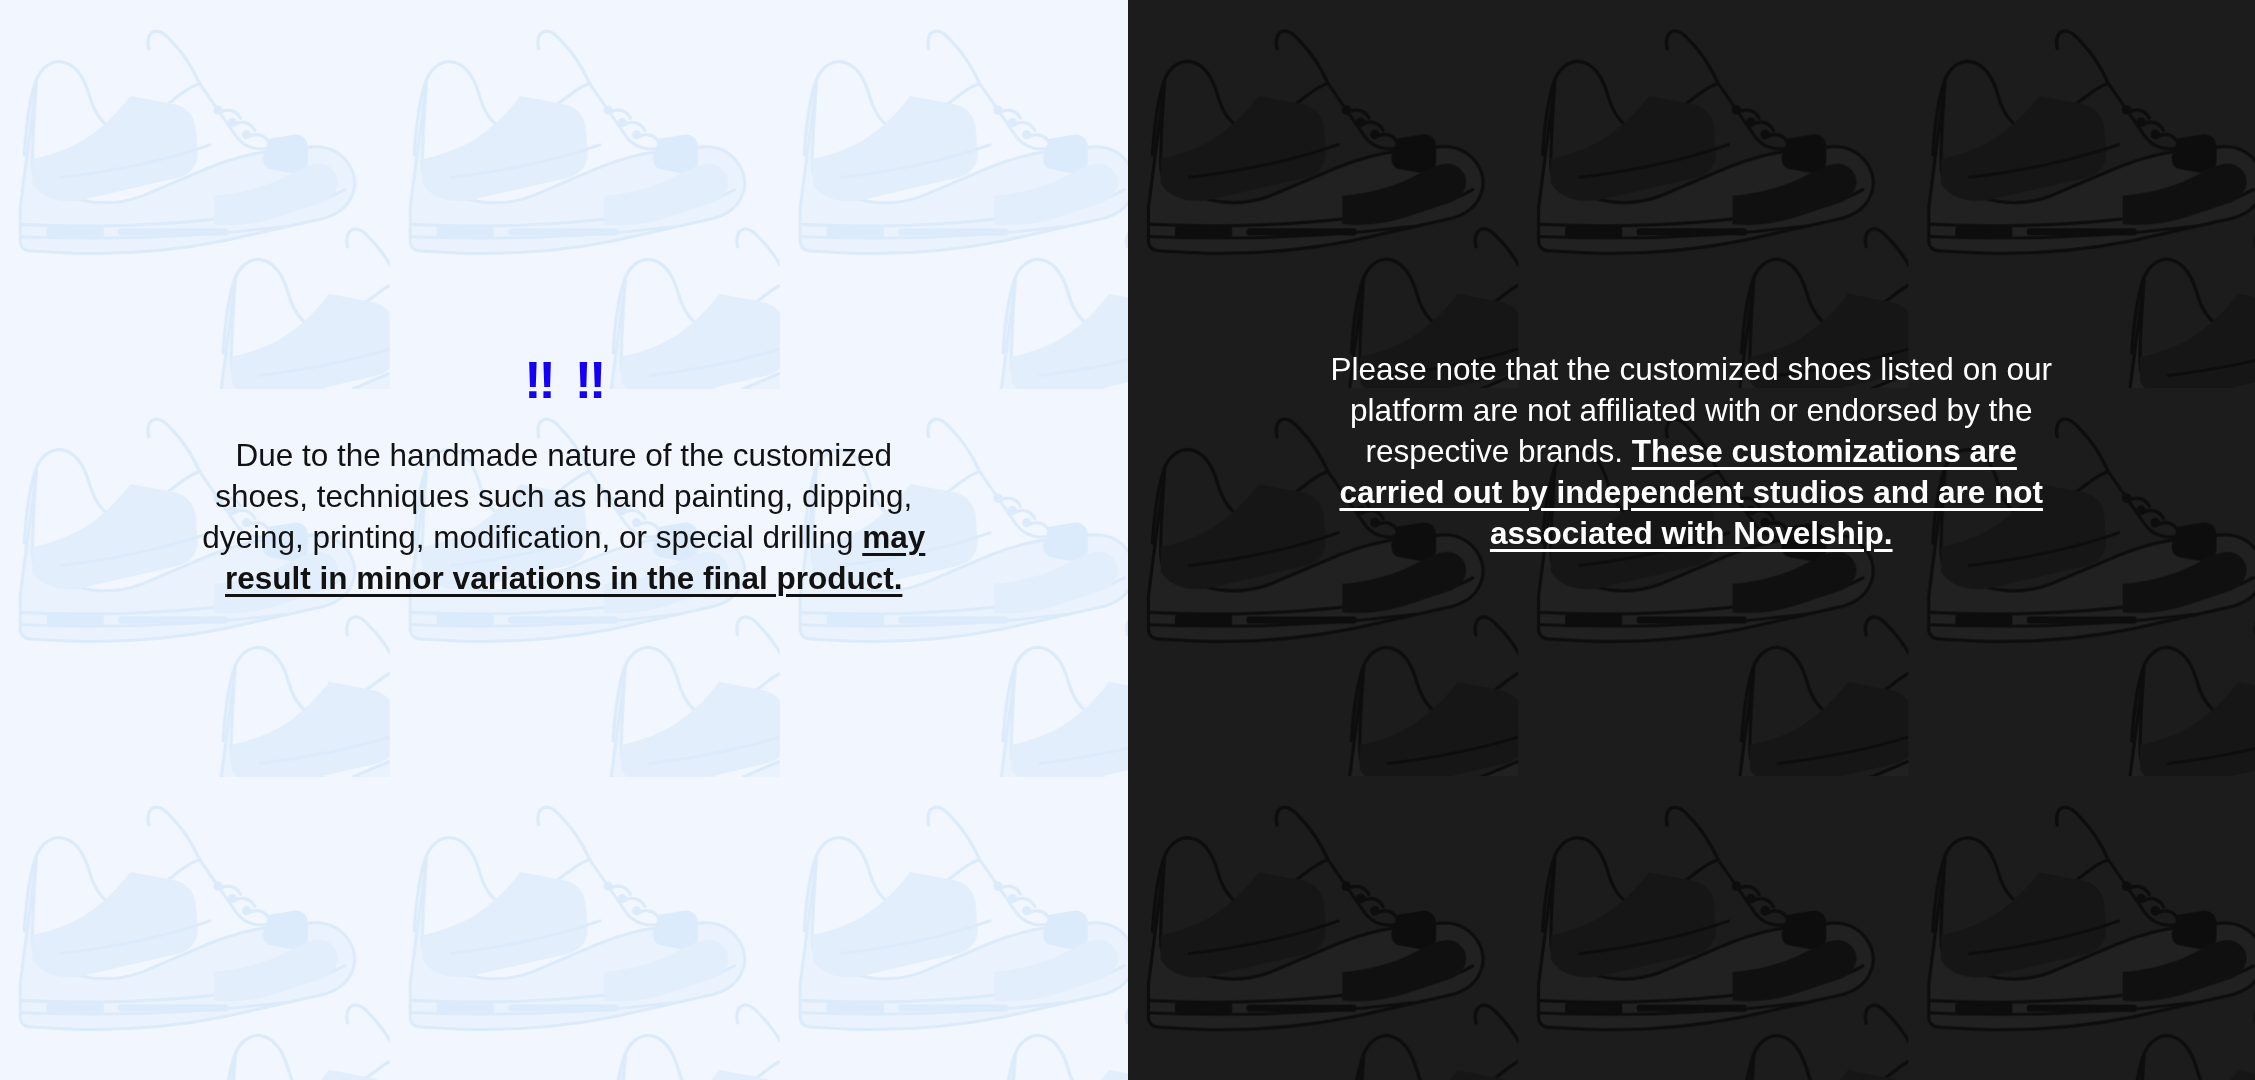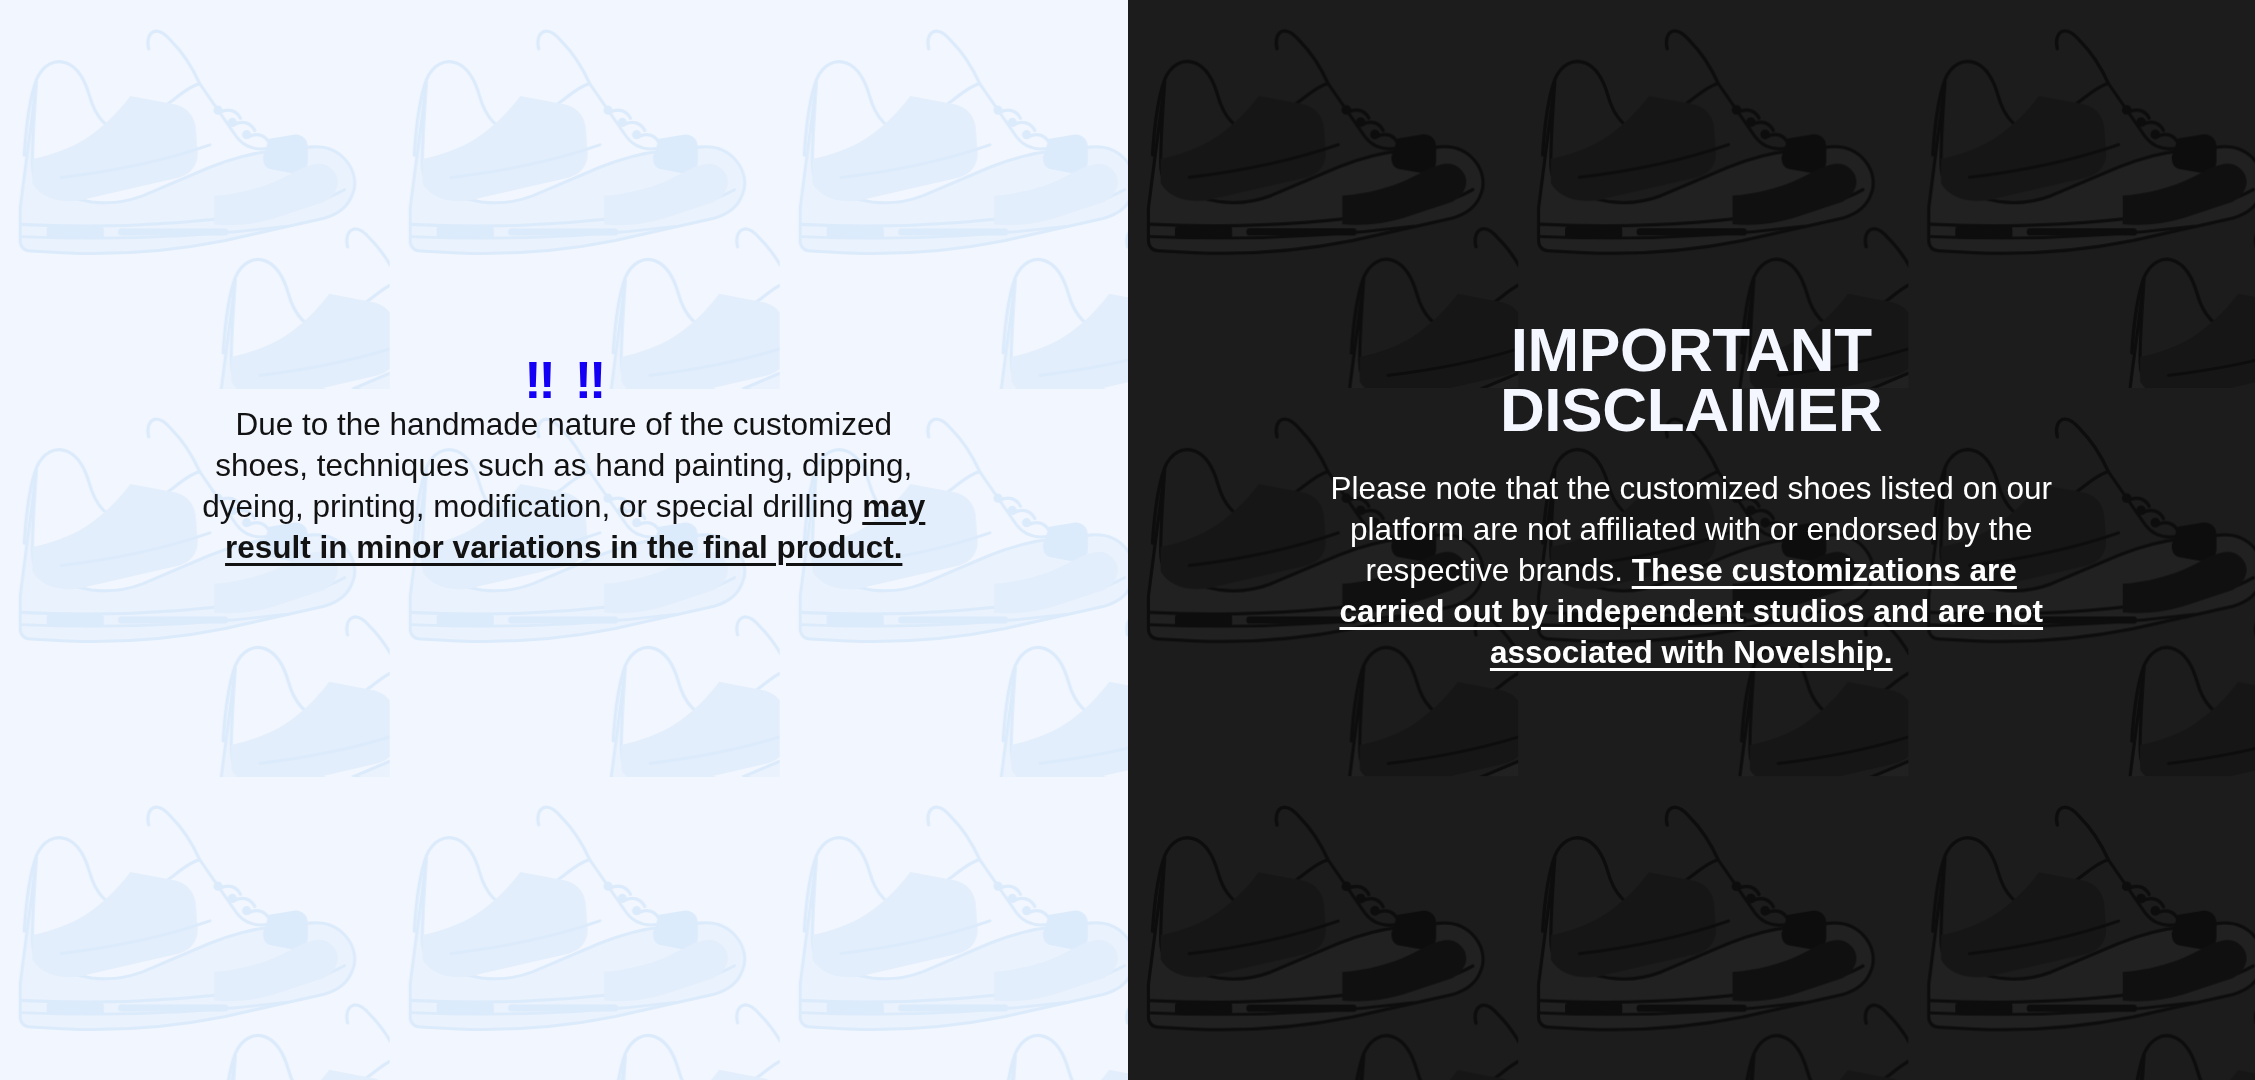--- a/index.html
+++ b/index.html
@@ -96,20 +96,21 @@
     margin: 0;
     text-align: center;
     font-size: 31.5px;
     line-height: 1.30;
     font-weight: 400;
   }
 
   .panel-light .body-copy {
     color: #121212;
     width: 740px;
+    margin-top: 31px;
   }
 
   .panel-dark .body-copy {
     color: #FFFFFF;
     width: 760px;
     margin-top: 29px;
   }
 
   .emph {
     font-weight: 700;
@@ -216,23 +217,19 @@
             <use href="#sneaker-d" x="20" y="24" transform="scale(1.02)"></use>
             <use href="#sneaker-d" x="215" y="218" transform="scale(1.02)"></use>
           </pattern>
         </defs>
         <rect x="0" y="0" width="1127" height="1080" fill="#1C1C1C"></rect>
         <rect x="-60" y="-150" width="1260" height="1300" fill="url(#pat-d)"></rect>
       </svg>
     </div>
 
     <div class="content">
-      <h1 class="headline headline-dark">
-        <span>IMPORTANT</span><br>
-        <span>DISCLAIMER</span>
-      </h1>
       <p class="body-copy">
         <span>Please note that the customized shoes listed on our platform are not affiliated with or endorsed by the respective brands. </span><span class="emph">These customizations are carried out by independent studios and are not associated with Novelship.</span>
       </p>
     </div>
   </section>
 
 </div>
 
 </body></html>

